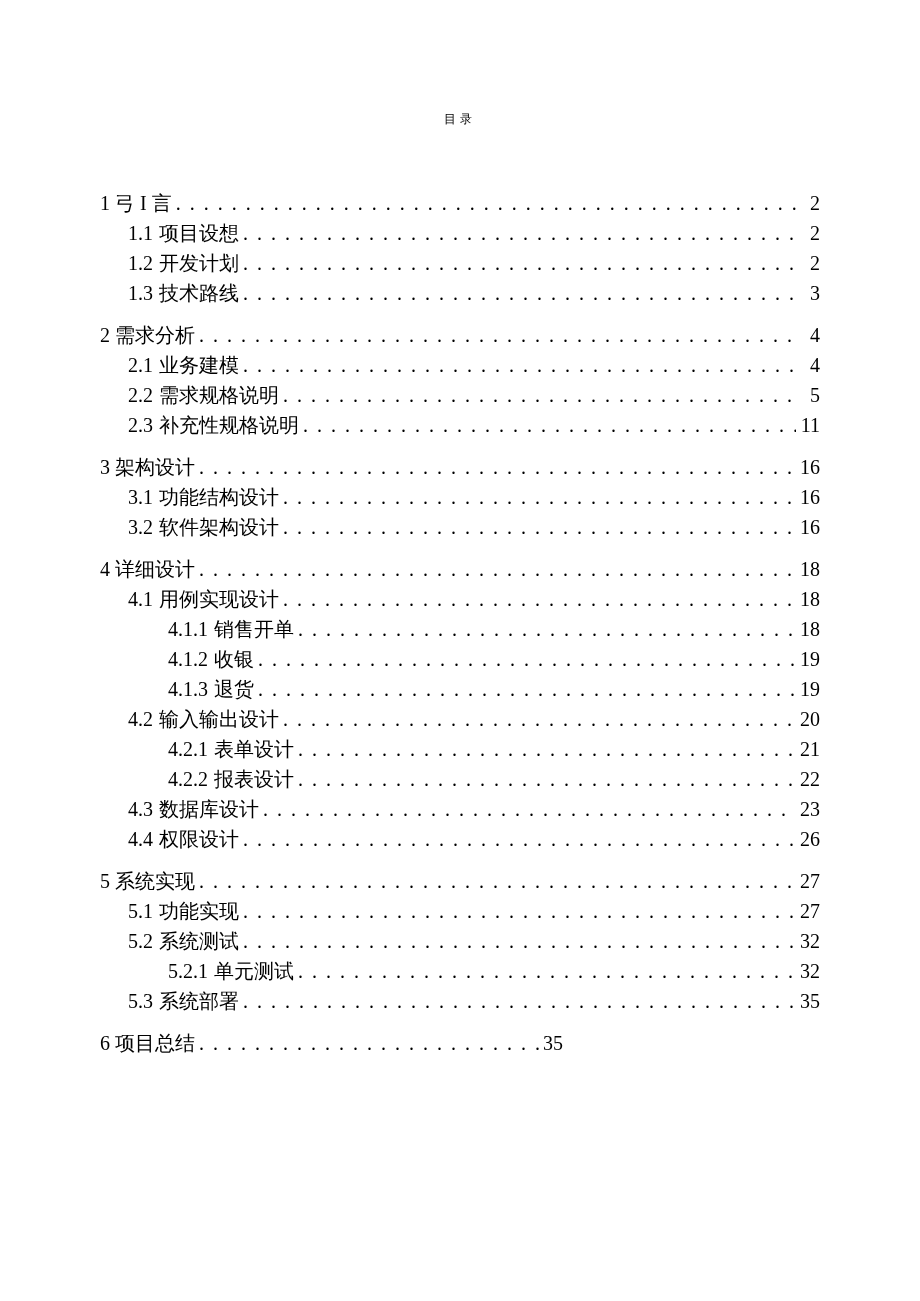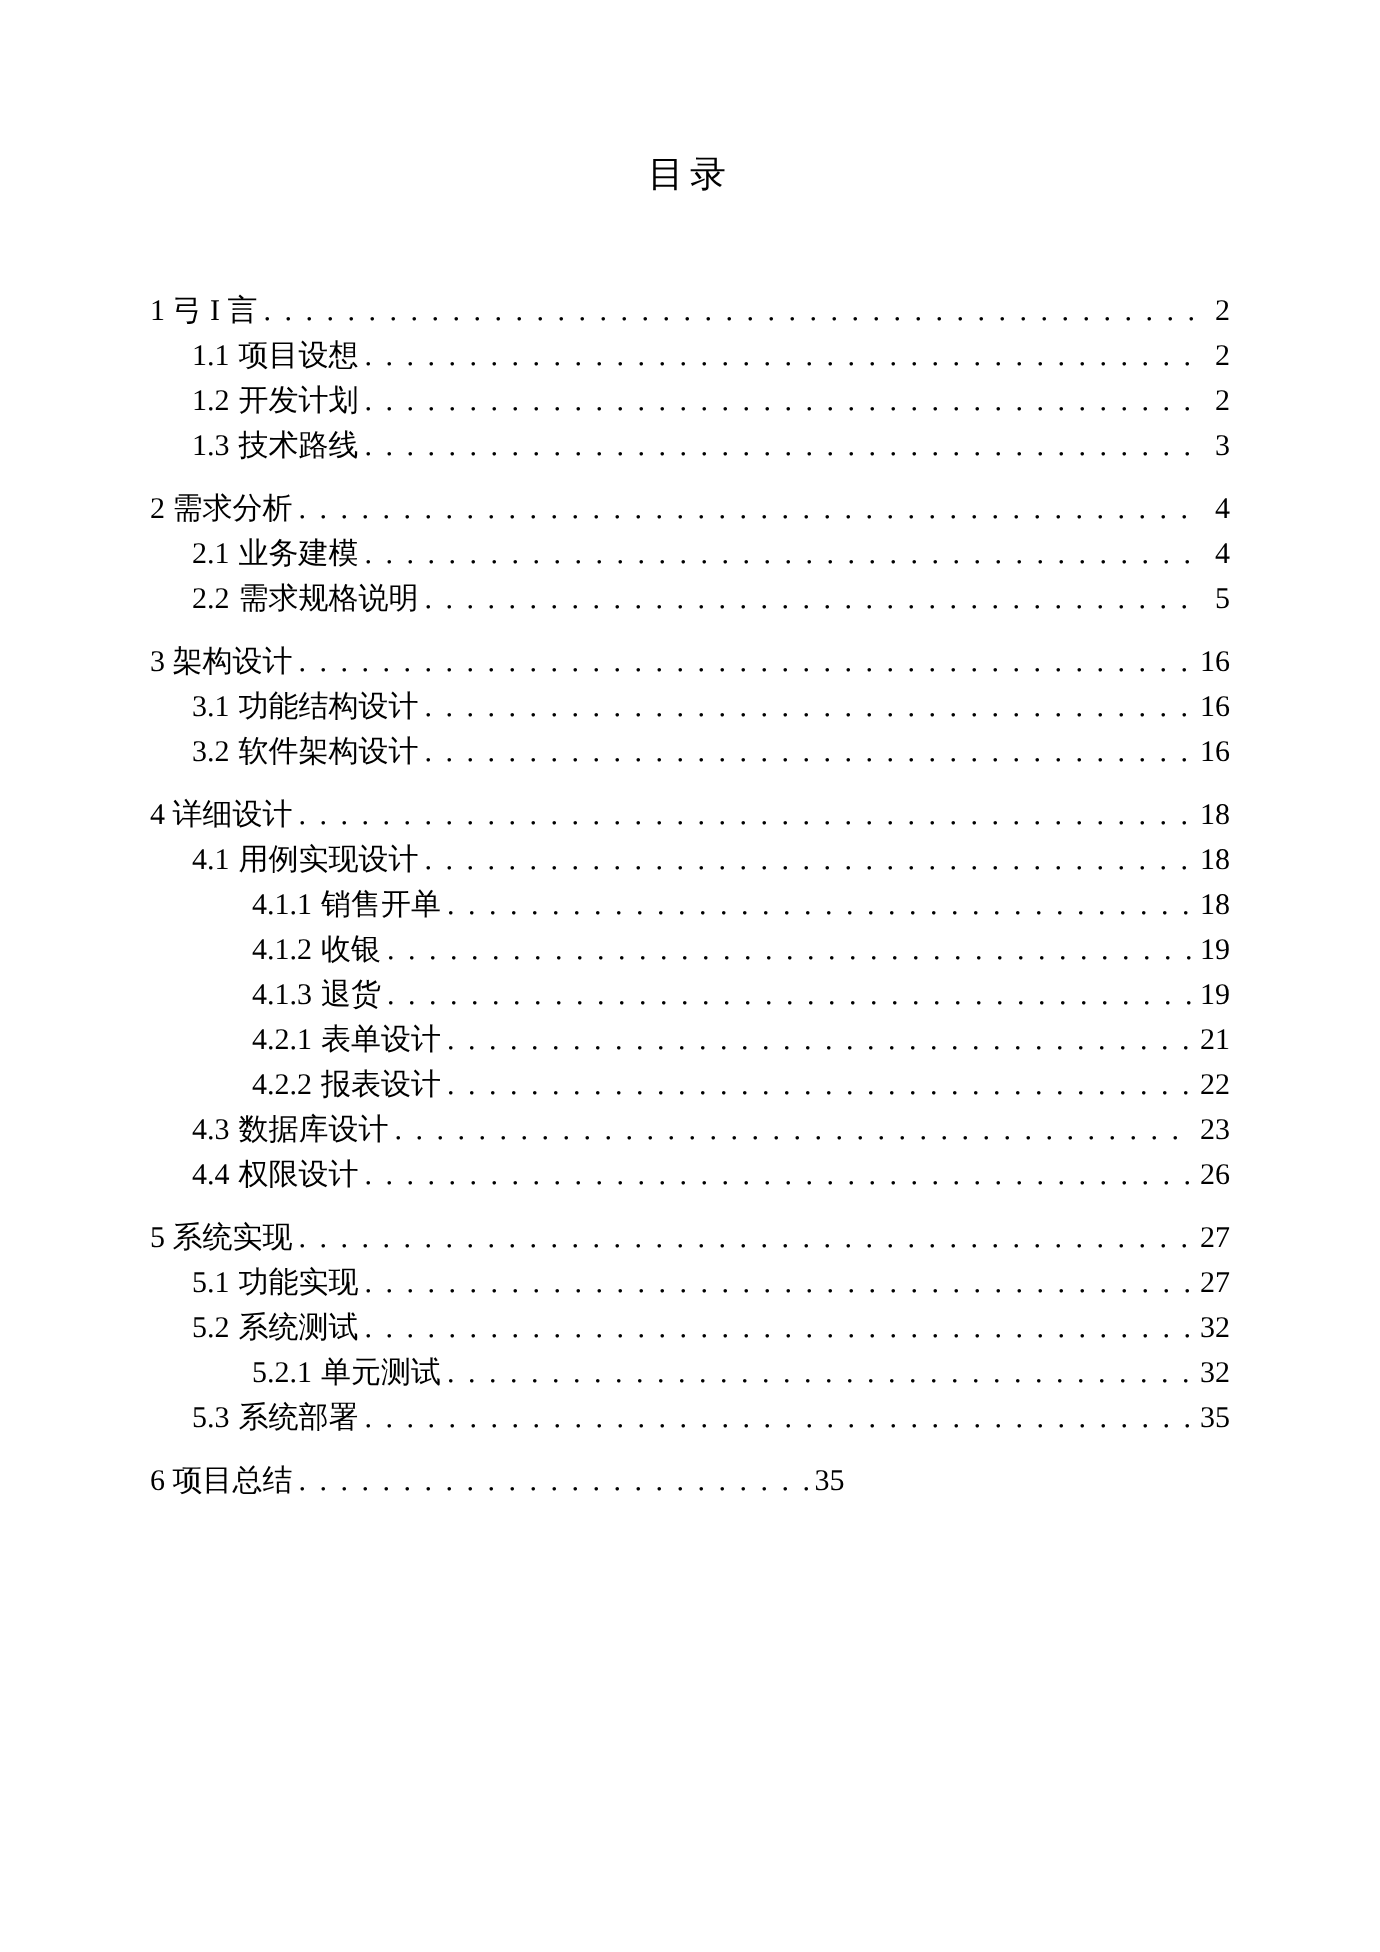--- a/index.html
+++ b/index.html
@@ -10,23 +10,24 @@
     color: #000;
     width: 920px;
     height: 1301px;
     box-sizing: border-box;
   }
   .page {
     padding: 100px 100px 0 100px;
   }
   .title {
     text-align: center;
-    font-size: 24px;
+    font-size: 12px;
     letter-spacing: 4px;
     margin-bottom: 60px;
+    margin-top: 11px;
   }
   .toc {
     font-size: 20px;
     line-height: 1.5;
   }
   .group {
     margin-bottom: 12px;
   }
   .group:last-child {
     margin-bottom: 17px;
@@ -115,20 +116,26 @@
           <span class="txt">业务建模</span>
           <span class="dots"></span>
           <span class="pg">4</span>
         </div>
         <div class="row lvl1">
           <span class="num">2.2</span>
           <span class="txt">需求规格说明</span>
           <span class="dots"></span>
           <span class="pg">5</span>
         </div>
+        <div class="row lvl1">
+          <span class="num">2.3</span>
+          <span class="txt">补充性规格说明</span>
+          <span class="dots"></span>
+          <span class="pg">11</span>
+        </div>
       </div>
       <div class="group">
         <div class="row lvl0">
           <span class="num" style="padding-right: 4px; text-align: right;">3 架构设计</span>
           <span class="dots"></span>
           <span class="pg">16</span>
         </div>
         <div class="row lvl1">
           <span class="num">3.1</span>
           <span class="txt">功能结构设计</span>
@@ -164,20 +171,26 @@
           <span class="num">4.1.2</span>
           <span class="txt">收银</span>
           <span class="dots"></span>
           <span class="pg">19</span>
         </div>
         <div class="row lvl2">
           <span class="num">4.1.3</span>
           <span class="txt">退货</span>
           <span class="dots"></span>
           <span class="pg">19</span>
+        </div>
+        <div class="row lvl1">
+          <span class="num">4.2</span>
+          <span class="txt">输入输出设计</span>
+          <span class="dots"></span>
+          <span class="pg">20</span>
         </div>
         <div class="row lvl2">
           <span class="num">4.2.1</span>
           <span class="txt">表单设计</span>
           <span class="dots"></span>
           <span class="pg">21</span>
         </div>
         <div class="row lvl2">
           <span class="num">4.2.2</span>
           <span class="txt">报表设计</span>

